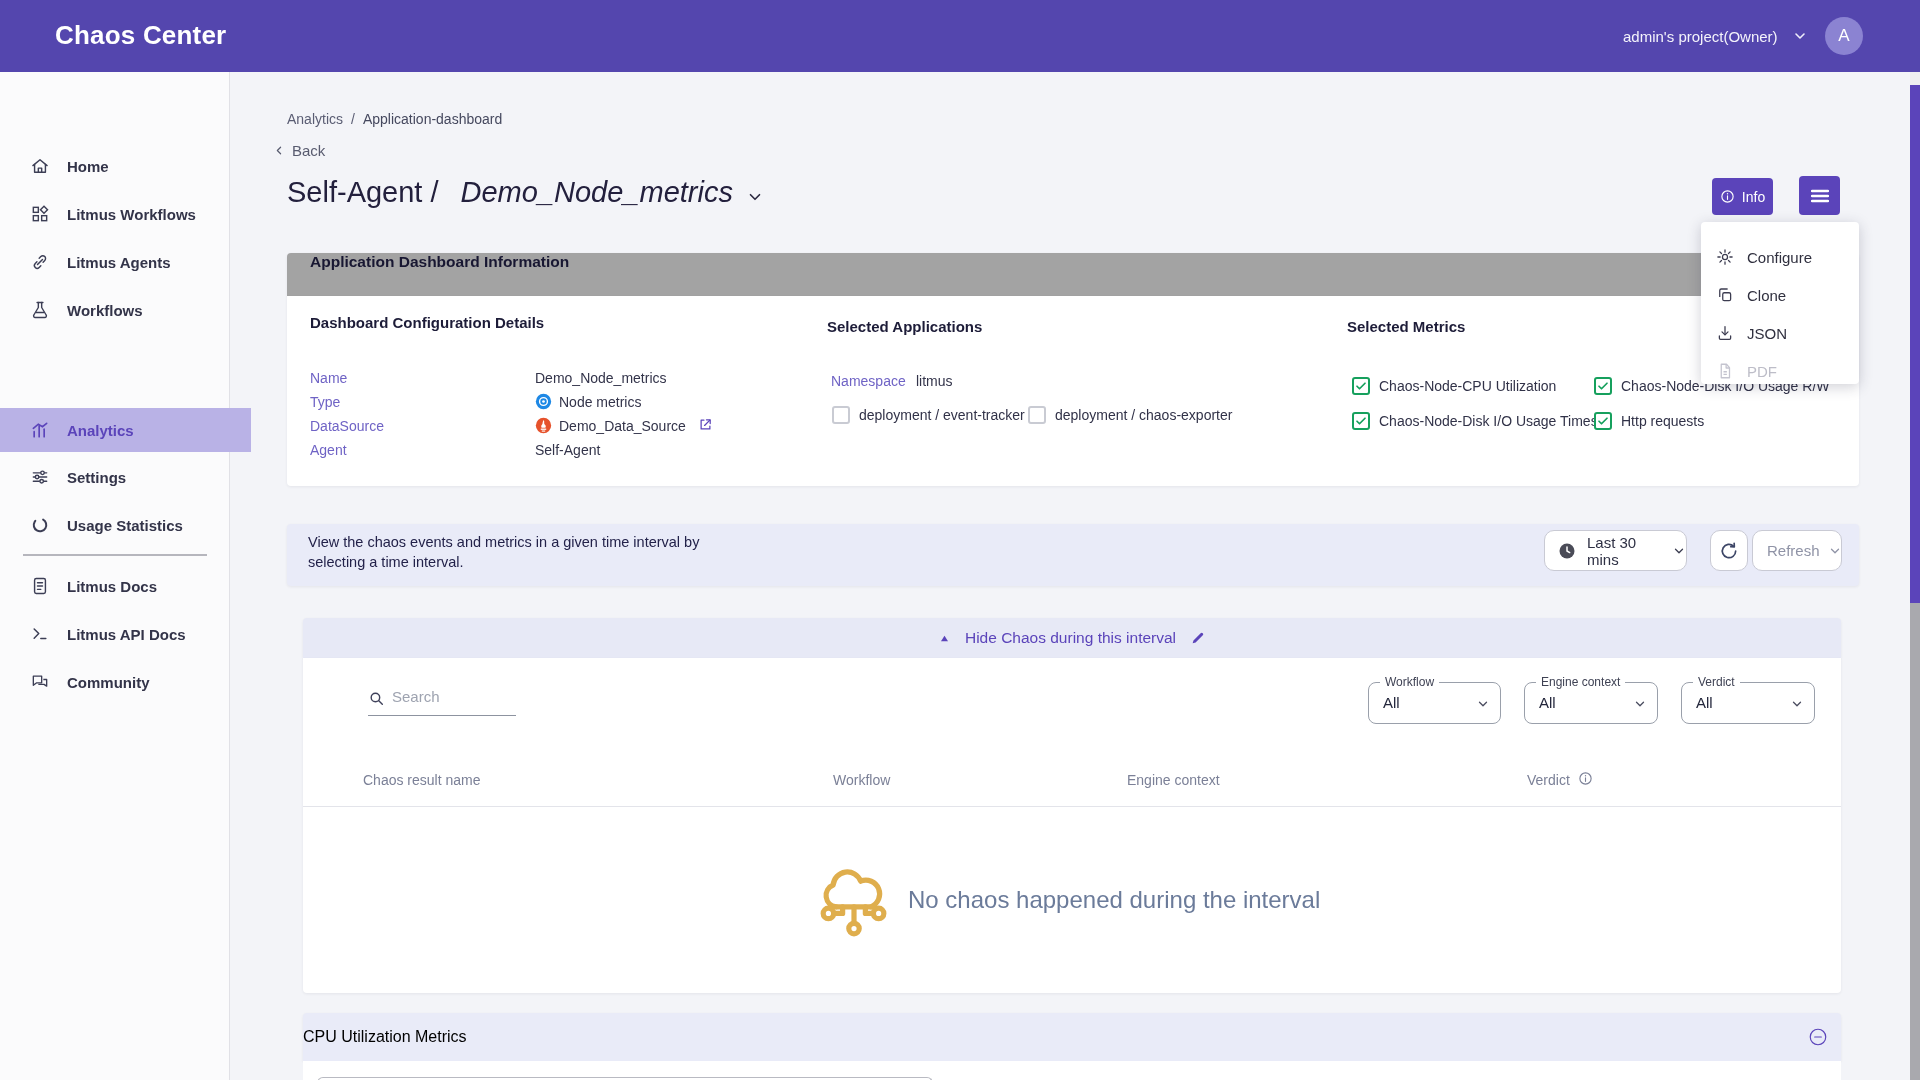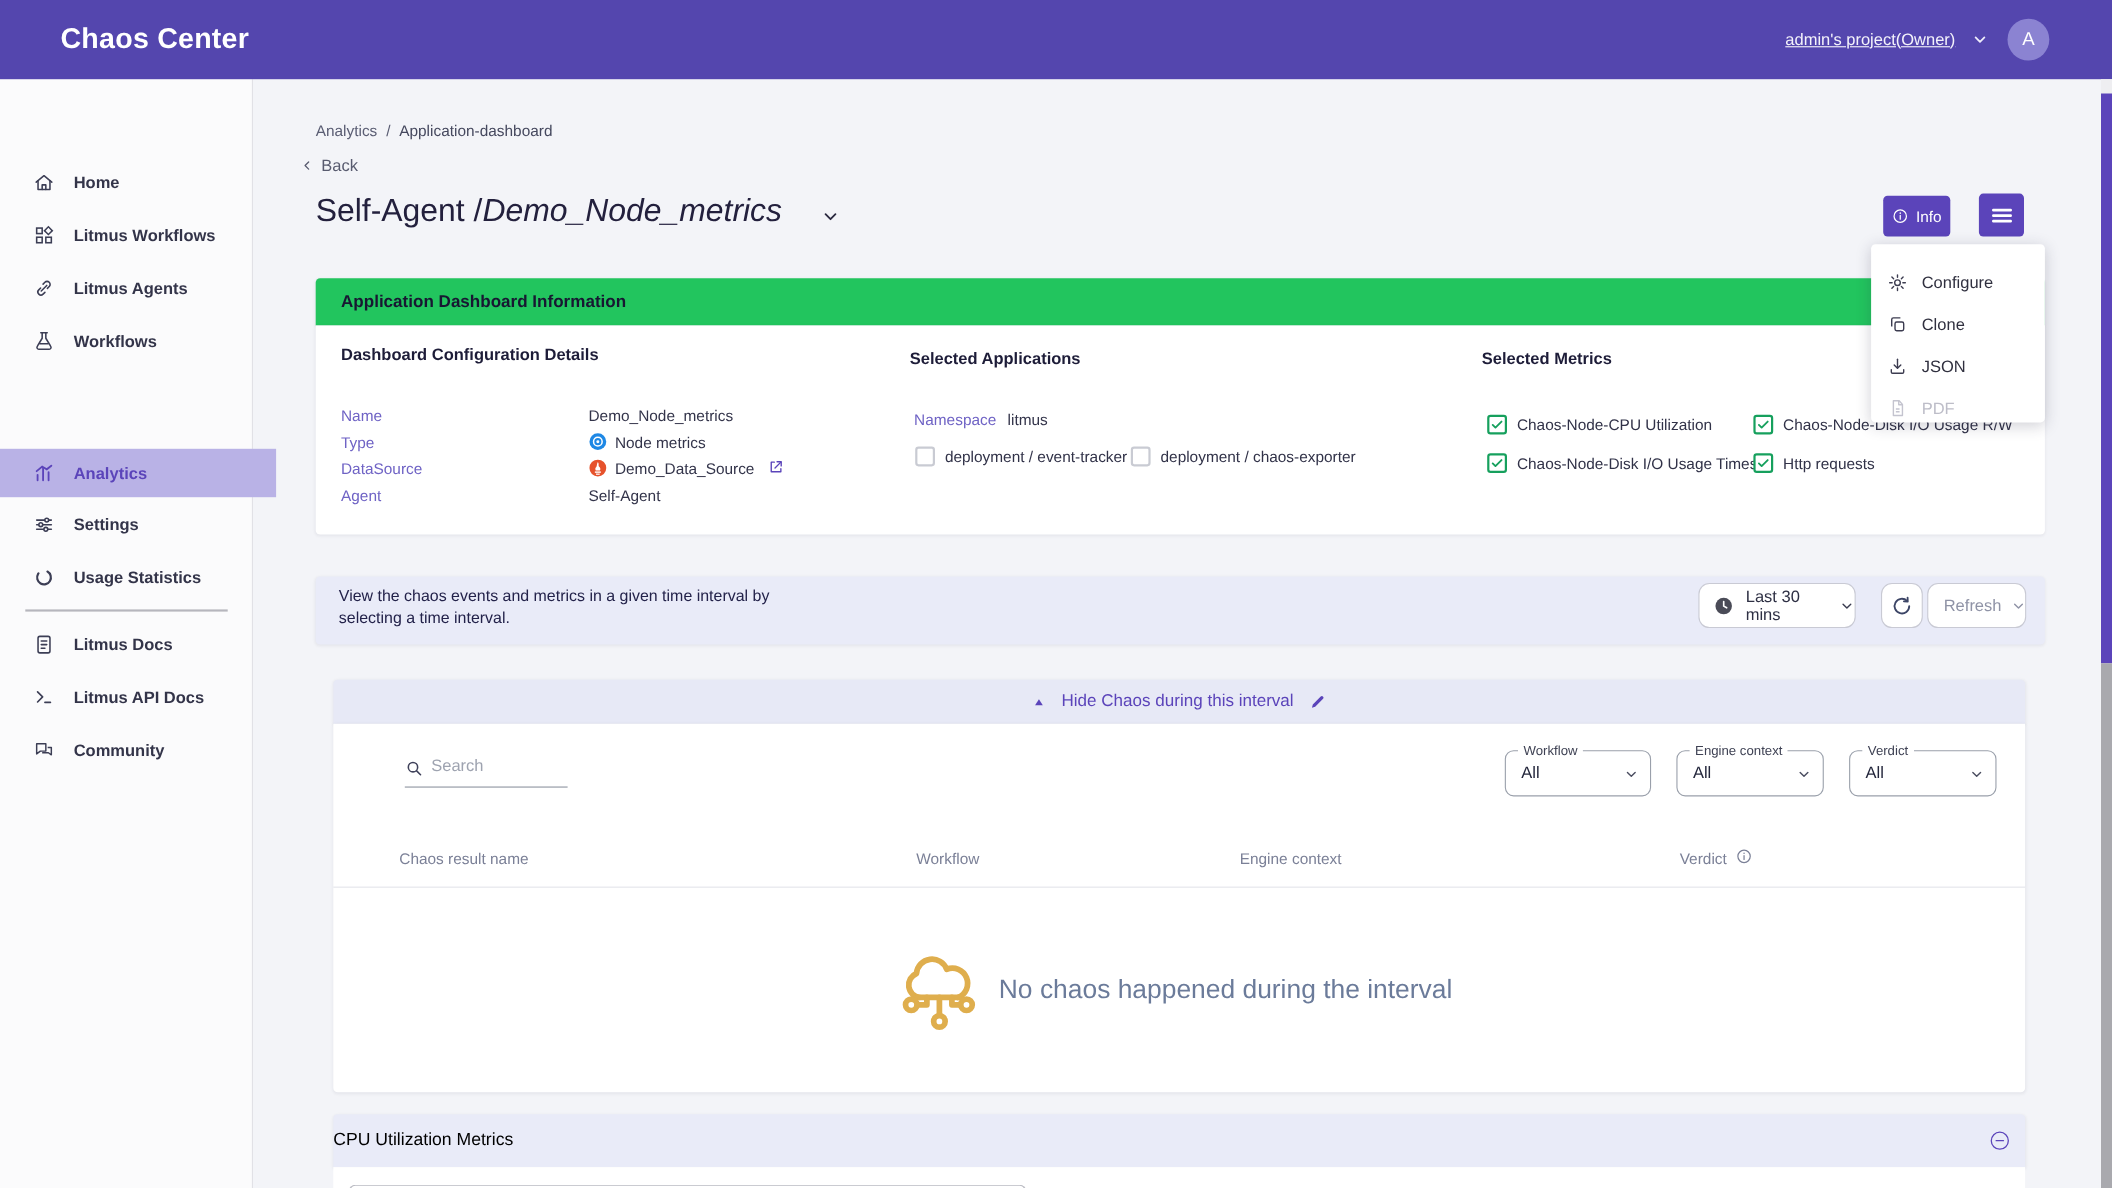--- a/index.html
+++ b/index.html
@@ -5,54 +5,54 @@
   * { margin:0; padding:0; box-sizing:border-box; }
   html,body { background:#e9e9ef; }
   body { font-family:"Liberation Sans", sans-serif; }
   .app { position:relative; width:1920px; height:1080px; background:#f3f4f8; overflow:hidden; }
   .abs { position:absolute; }
 
   
   .topbar { position:absolute; left:0; top:0; width:1920px; height:72px; background:#5446ae; display:flex; align-items:center; z-index:30; }
   .brand { position:absolute; left:55px; top:20px; color:#fff; font-size:26px; font-weight:bold; letter-spacing:.2px; }
   .projbox { position:absolute; left:1623px; top:0; height:72px; display:flex; align-items:center; gap:14px; color:#fff; }
-  .projlabel { font-size:15px; color:#f4f3fb;text-decoration:underline; }
+  .projlabel { font-size:15px; color:#f4f3fb; }
   .avatar { position:absolute; left:1825px; top:17px; width:38px; height:38px; border-radius:50%; background:#8b83d2; color:#fff; font-size:17px; display:flex; align-items:center; justify-content:center; }
 
   
   .sidebar { position:absolute; left:0; top:72px; width:230px; height:1008px; background:#fbfbfc; border-right:1px solid #e1e1e6; z-index:10; }
   .side-item { position:absolute; left:0; width:251px; height:44px; display:flex; align-items:center; cursor:pointer; }
   .side-item .sicon { position:absolute; left:30px; width:20px; height:20px; color:#3c3e55; }
   .side-item .slabel { position:absolute; left:67px; font-size:15px; font-weight:600; color:#333449; }
   .side-item.active { background:#b9b2e6; }
   .side-item.active .sicon, .side-item.active .slabel { color:#5b44ba; }
   .side-divider { position:absolute; left:23px; width:184px; height:0; border-top:2px solid #b6b6bd; }
 
   svg.ic { display:block; }
 
   
   .crumb { position:absolute; left:287px; top:111px; font-size:14px; color:#5a5d73; display:flex; gap:8px; }
   .crumb .cur { color:#45485e; }
   .backrow { position:absolute; left:273px; top:142px; display:flex; align-items:center; gap:6px; color:#585b6f; font-size:15px; cursor:pointer; }
-  .pagetitle { position:absolute; left:287px; top:176px; display:flex; align-items:baseline; gap:0; color:#23203d; font-size:29px; font-weight:500; }
+  .pagetitle { position:absolute; left:287px; top:176px; display:flex; align-items:baseline; gap:22px; color:#23203d; font-size:29px; font-weight:500; }
   .pagetitle .ital { font-style:italic; }
   .title-chev { position:absolute; left:746px; top:188px; color:#2b2940; }
 
   .btn-purple { background:#5b44ba; border:none; border-radius:4px; color:#fff; cursor:pointer; display:flex; align-items:center; justify-content:center; }
 
   
   .menu { position:absolute; left:1701px; top:222px; width:158px; height:162px; background:#fff; border-radius:4px; box-shadow:0 3px 14px rgba(40,40,70,.22); z-index:40; padding-top:16px; }
   .menu-item { height:38px; display:flex; align-items:center; cursor:pointer; color:#30303f; }
   .menu-item .micon { margin-left:15px; width:18px; height:18px; color:#3c3c50; }
   .menu-item .mlabel { margin-left:13px; font-size:15px; }
   .menu-item.disabled { color:#bdbdc8; cursor:default; }
   .menu-item.disabled .micon { color:#c4c4cf; }
 
   
-  .panel-hd { background:#22c55e; border-radius:4px 4px 0 0; display:flex; align-items:center; }
+  .panel-hd { background:#a3a3a3; border-radius:4px 4px 0 0; display:flex; }
   .panel-hd .phtitle { margin-left:23px; font-size:15.5px; font-weight:bold; color:#181732; }
   .card-body { background:#fff; border-radius:0 0 4px 4px; }
   .shadow { box-shadow:0 1px 3px rgba(30,30,60,.07); }
 
   .sect-title { font-size:15px; font-weight:bold; color:#1d1c38; }
   .kv-label { font-size:14px; color:#6f63c5; }
   .kv-value { font-size:14px; color:#33344a; }
 
   .cb { width:18px; height:18px; border-radius:3px; background:#fff; flex:none; }
   .cb.un { border:2px solid #c9cbd3; }

